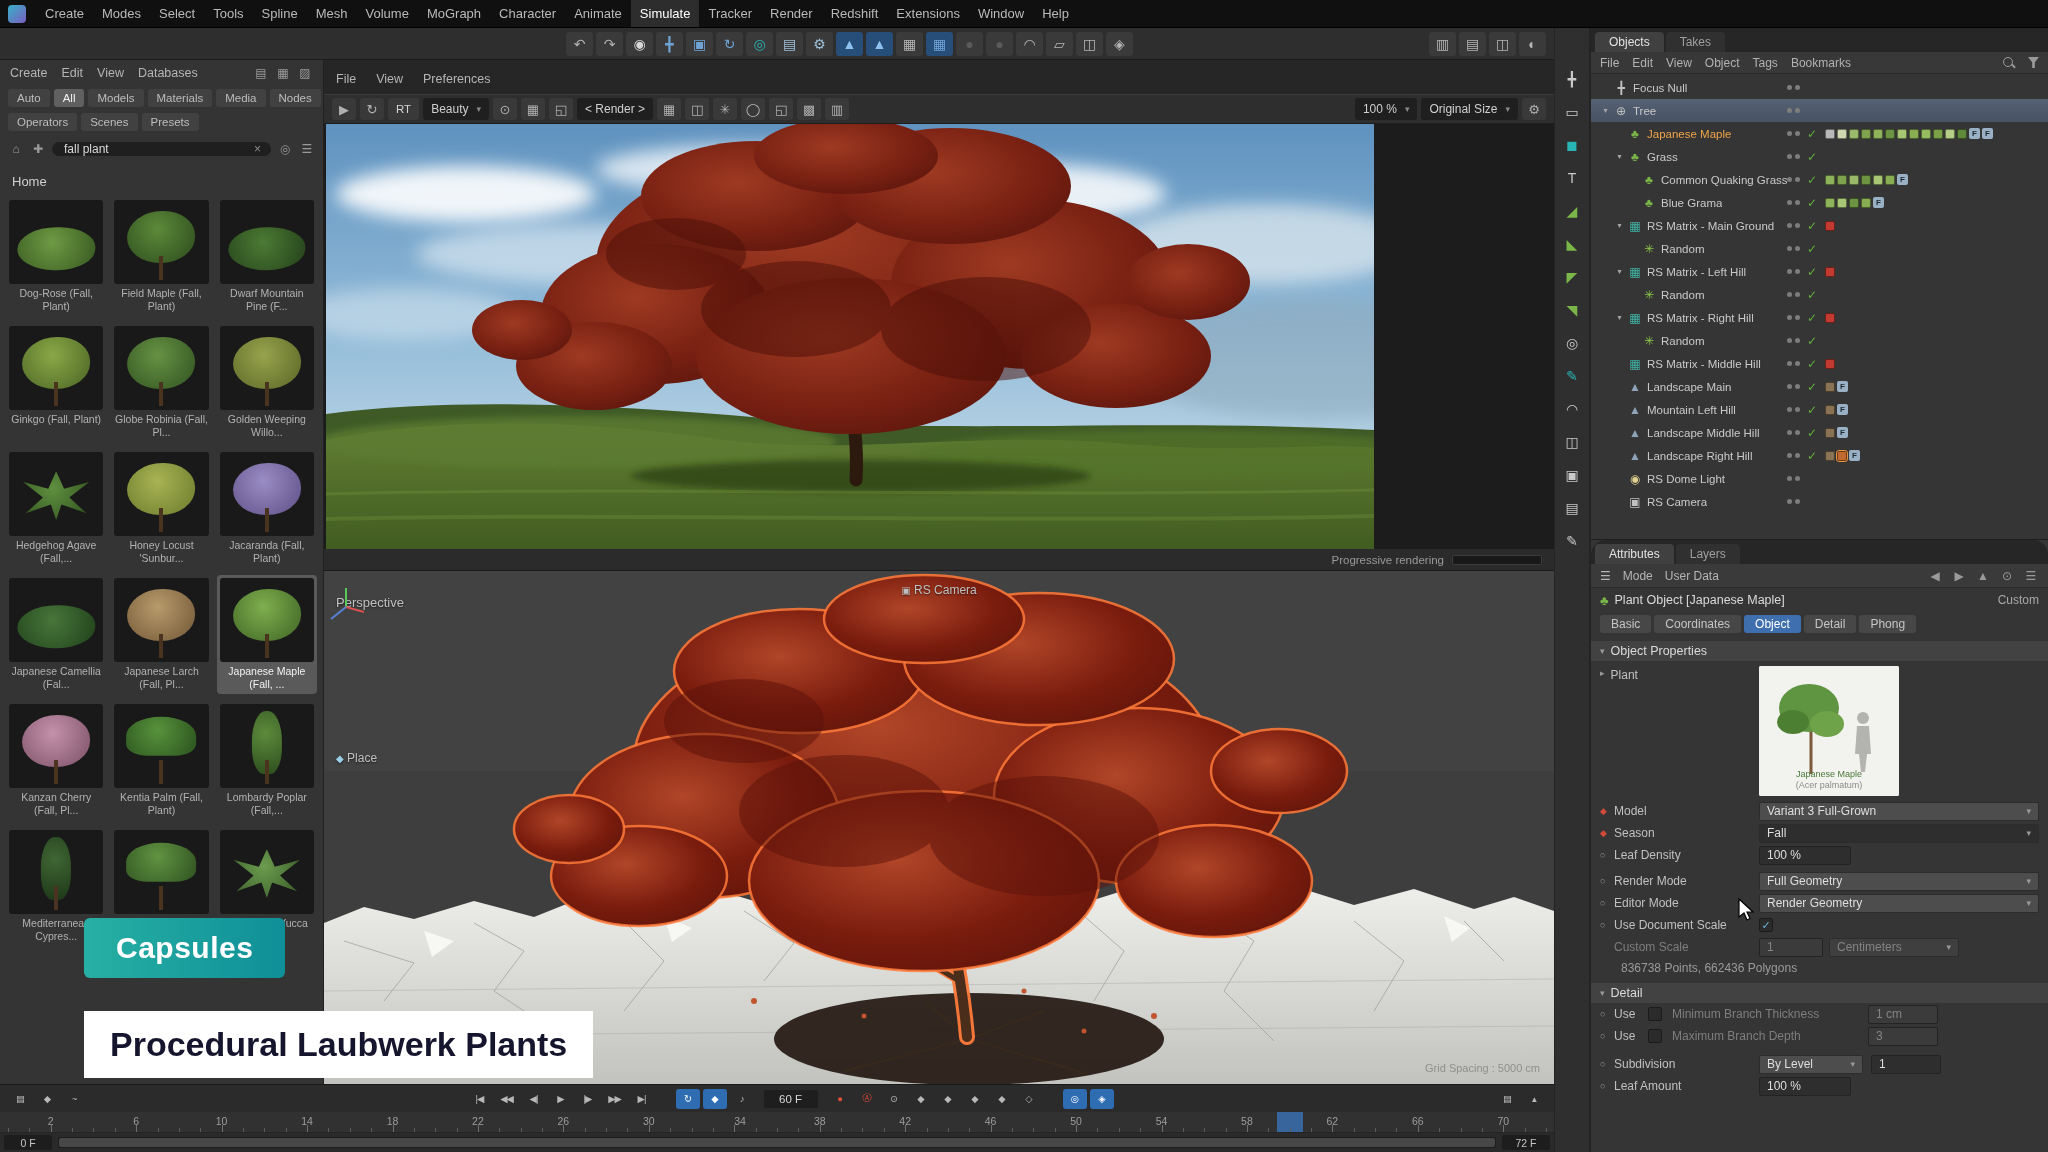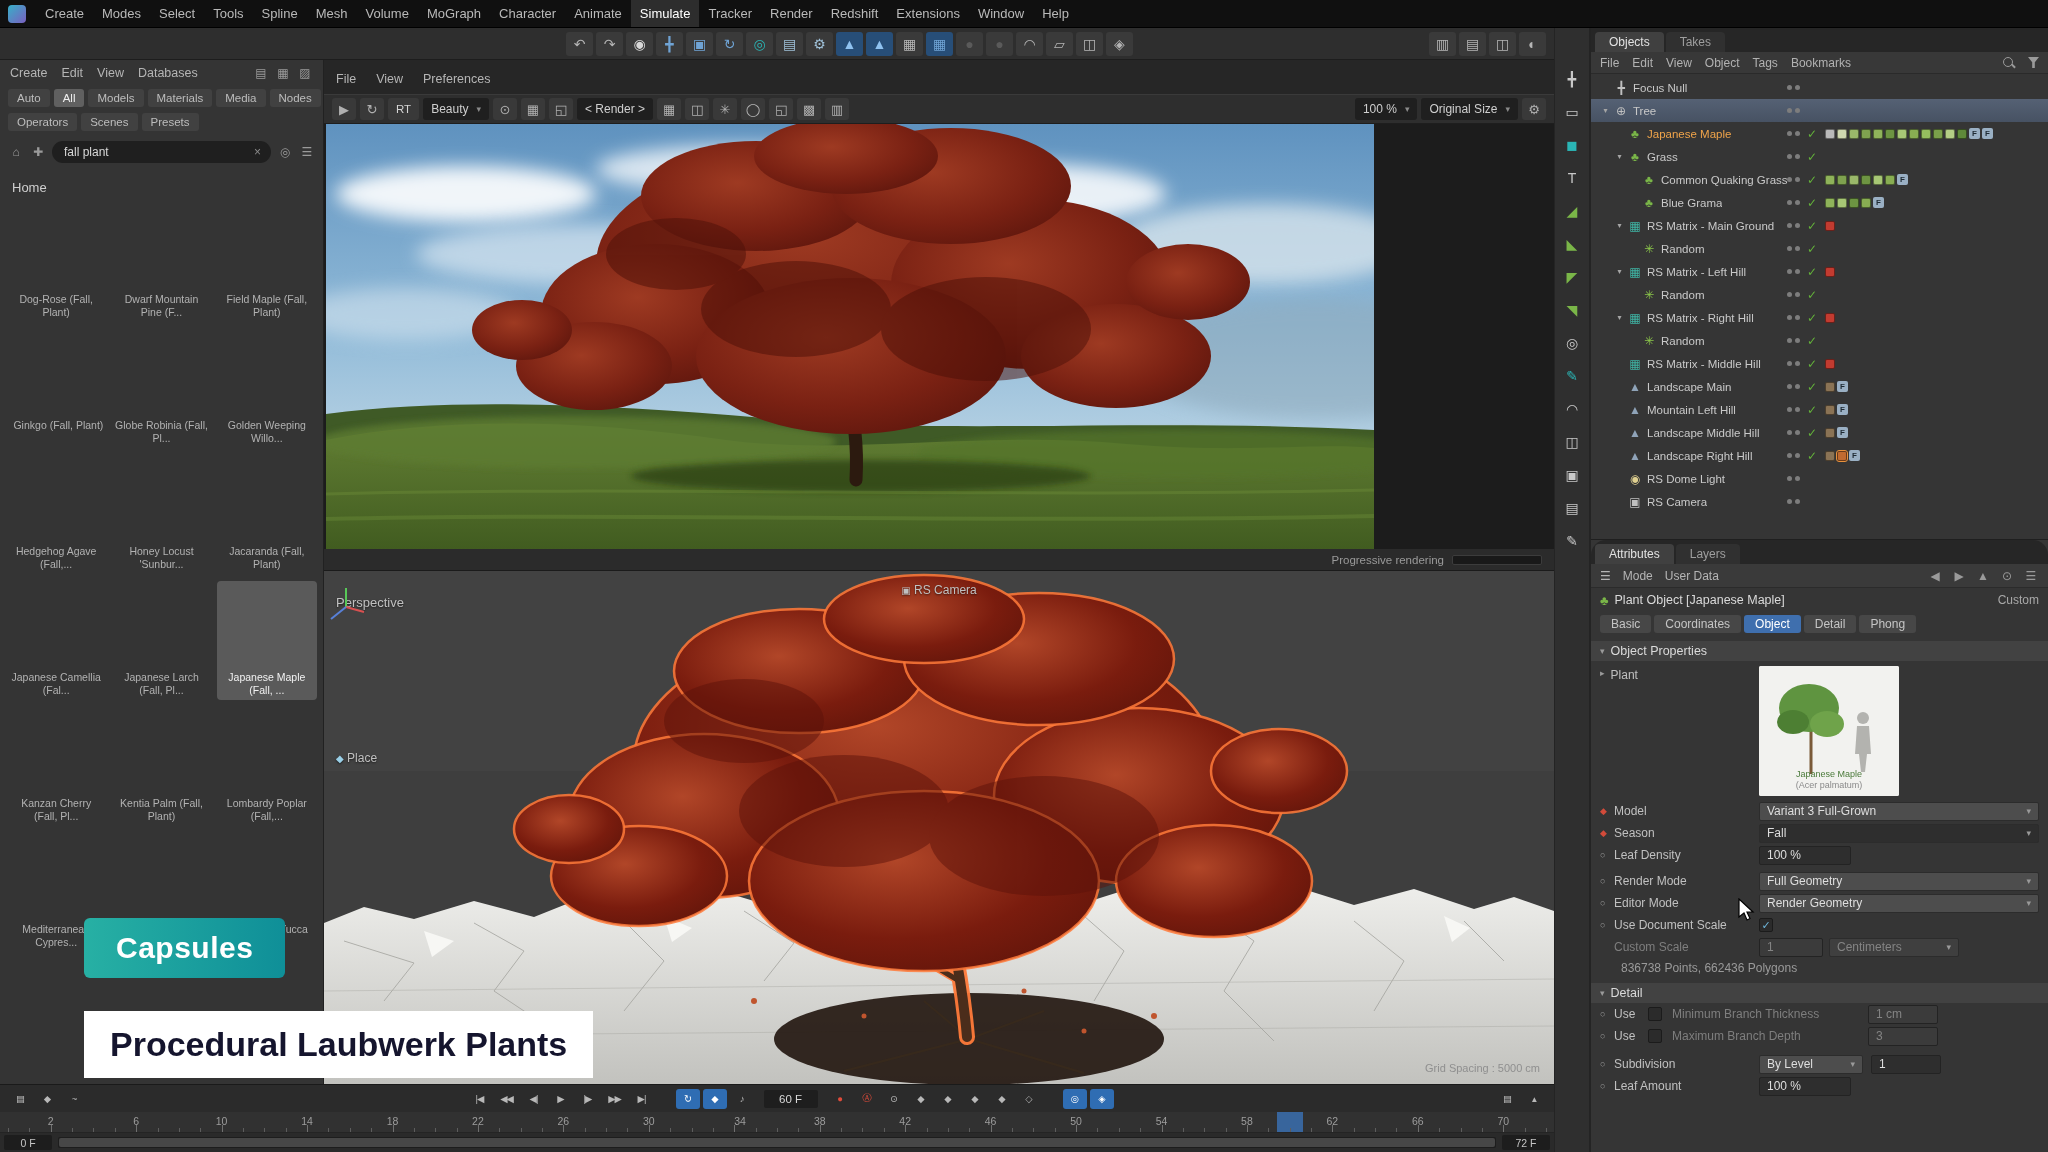--- a/index.html
+++ b/index.html
@@ -27,26 +27,26 @@
   
   .asset-browser{position:absolute;left:0;top:60px;width:324px;height:1024px;background:#343434;
                  border-right:1px solid #212121;display:flex;flex-direction:column;}
   .ab-menu{height:26px;display:flex;align-items:center;gap:14px;padding:0 10px;font-size:12.5px;color:#b5b5b5;}
   .ab-menu .sp{flex:1;}
   .mini-icon{width:16px;height:16px;display:flex;align-items:center;justify-content:center;font-size:12px;color:#9a9a9a;}
   .ab-filters{display:flex;gap:4px;padding:3px 8px;}
   .fbtn{font-size:11.5px;background:#414141;color:#bdbdbd;padding:3px 9px;border-radius:3px;white-space:nowrap;}
   .fbtn.active{background:#606060;color:#f0f0f0;}
   .ab-search{display:flex;align-items:center;gap:6px;padding:7px 8px 5px;}
-  .search-pill{flex:1;height:22px;background:#1f1f1f;border-radius:11px;display:flex;align-items:center;padding:0 10px;}
+  .search-pill{flex:1;height:14px;background:#1f1f1f;border-radius:11px;display:flex;align-items:center;padding:0 10px;}
   .search-input{flex:1;background:transparent;border:none;outline:none;color:#d8d8d8;font-size:12px;font-family:inherit;}
   .pill-x{color:#8a8a8a;font-size:12px;margin-left:4px;}
   .ab-home{padding:12px 12px 6px;font-size:13px;color:#cfcfcf;display:flex;align-items:center;gap:6px;}
   .ab-grid{flex:1;display:grid;grid-template-columns:repeat(3,1fr);gap:7px 5px;padding:2px 6px;overflow:hidden;align-content:start;}
-  .plant-cell{display:flex;flex-direction:column;gap:3px;padding:3px;border-radius:4px;align-items:flex-end;}
+  .plant-cell{display:flex;flex-direction:column;gap:3px;padding:3px;border-radius:4px;}
   .plant-cell.selected{background:#5a5a5a;}
   .thumb{height:84px;background:#191919;border-radius:3px;position:relative;overflow:hidden;}
   .blob{position:absolute;left:50%;top:44%;width:72%;height:62%;transform:translate(-50%,-50%);
         border-radius:52% 46% 50% 48%;}
   .trunkline{position:absolute;left:50%;bottom:5%;width:4px;height:28%;background:#4a3420;transform:translateX(-50%);}
   .shape-bush .blob{width:82%;height:52%;top:58%;}
   .shape-column .blob{width:32%;height:76%;top:46%;border-radius:46% 46% 40% 40%;}
   .shape-palm .blob{width:74%;height:46%;top:38%;border-radius:50% 50% 30% 30%;}
   .shape-spiky .blob{width:70%;height:58%;top:52%;border-radius:0;
         clip-path:polygon(50% 0,62% 36%,100% 22%,70% 54%,96% 86%,58% 68%,50% 100%,42% 68%,4% 86%,30% 54%,0 22%,38% 36%);}
@@ -282,31 +282,31 @@
       <span>Home</span>
     </div>
     <div class="ab-grid" id="plant-grid">
         <div class="plant-cell">
           <div class="thumb shape-bush">
             <div class="blob" style="background: radial-gradient(circle at 45% 35%, rgb(111, 154, 68), rgb(53, 87, 31));"></div>
           </div>
           <div class="plant-label">Dog-Rose (Fall, Plant)</div>
         </div>
         <div class="plant-cell">
-          <div class="thumb shape-bush">
-            <div class="blob" style="background: radial-gradient(circle at 45% 35%, rgb(76, 122, 52), rgb(35, 64, 26));"></div>
-          </div>
-          <div class="plant-label">Dwarf Mountain Pine (F...</div>
-        </div>
-        <div class="plant-cell">
           <div class="thumb shape-tree">
             <div class="blob" style="background: radial-gradient(circle at 45% 35%, rgb(93, 138, 58), rgb(43, 74, 28));"></div>
             <div class="trunkline"></div>
           </div>
           <div class="plant-label">Field Maple (Fall, Plant)</div>
+        </div>
+        <div class="plant-cell">
+          <div class="thumb shape-bush">
+            <div class="blob" style="background: radial-gradient(circle at 45% 35%, rgb(76, 122, 52), rgb(35, 64, 26));"></div>
+          </div>
+          <div class="plant-label">Dwarf Mountain Pine (F...</div>
         </div>
         <div class="plant-cell">
           <div class="thumb shape-tree">
             <div class="blob" style="background: radial-gradient(circle at 45% 35%, rgb(138, 168, 71), rgb(74, 100, 35));"></div>
             <div class="trunkline"></div>
           </div>
           <div class="plant-label">Ginkgo (Fall, Plant)</div>
         </div>
         <div class="plant-cell">
           <div class="thumb shape-tree">

